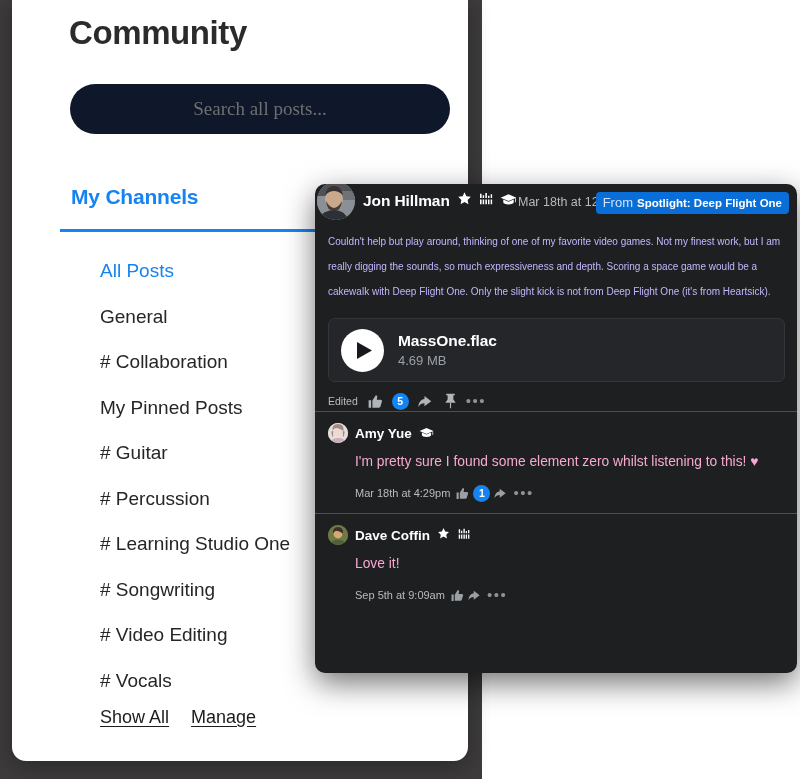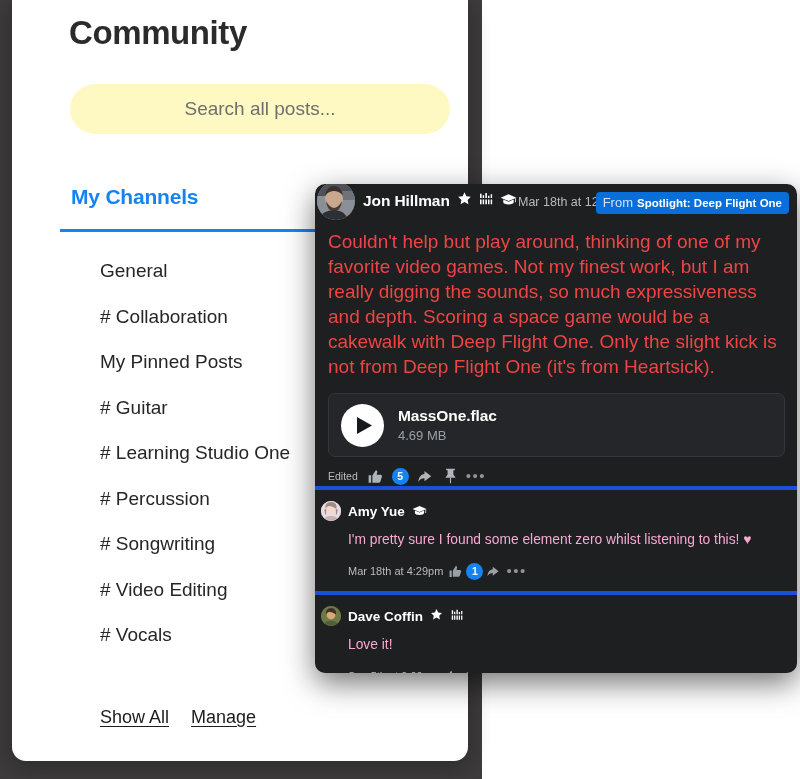--- a/index.html
+++ b/index.html
@@ -56,24 +56,24 @@
     font-size: 33px;
     font-weight: bold;
     color: #2b2b2b;
     letter-spacing: -0.4px;
   }
 
   .search-box {
     position: absolute;
     left: 58px; top: 84px;
     width: 380px; height: 50px;
-    background: #fef9c3;
+    background: #0f172a;
     border: none;
     border-radius: 25px;
-    font-family: Liberation Sans, sans-serif;
+    font-family: Liberation Serif, serif;
     font-size: 19px;
     color: #6f6f6f;
     text-align: center;
     outline: none;
   }
   .search-box::placeholder { color: #6f6f6f; opacity: 1; }
 
   .channels-tab {
     position: absolute;
     left: 59px; top: 185px;
@@ -187,23 +187,23 @@
   }
   .from-pill .from-target {
     font-size: 11.5px;
     font-weight: bold;
     color: #ffffff;
     white-space: nowrap;
   }
 
   .post-body {
     margin: 3px 12px 0 13px;
-    font-size: 19px;
+    font-size: 10px;
     line-height: 25px;
-    color: #ef4444;
+    color: #c4b5fd;
   }
 
   
   .attachment {
     margin: 14px 12px 0 13px;
     height: 64px;
     background: #24262a;
     border: 1px solid #33363b;
     border-radius: 7px;
     display: flex;
@@ -264,22 +264,22 @@
   .dots {
     color: #8d9296;
     font-size: 15px;
     letter-spacing: 1.5px;
     line-height: 8px;
     cursor: pointer;
   }
 
   
   .comment {
-    border-top: 4px solid #1d4ed8;
-    padding: 11px 12px 11px 6px;
+    border-top: 1px solid #1d4ed8;
+    padding: 11px 12px 11px 13px;
   }
   .comment-head {
     display: flex;
     align-items: center;
     gap: 7px;
     height: 20px;
   }
   .c-avatar {
     width: 20px; height: 20px;
     border-radius: 50%;
@@ -323,26 +323,27 @@
 <div class="community-card">
 
   <div class="page-title">Community</div>
 
   <input class="search-box" type="text" placeholder="Search all posts..." style="">
 
   <div class="channels-tab">My Channels</div>
   <div class="tab-underline"></div>
 
   <ul class="channel-list">
+    <li class="channel-item active">All Posts</li>
     <li class="channel-item">General</li>
     <li class="channel-item"># Collaboration</li>
     <li class="channel-item">My Pinned Posts</li>
     <li class="channel-item"># Guitar</li>
+    <li class="channel-item"># Percussion</li>
     <li class="channel-item"># Learning Studio One</li>
-    <li class="channel-item"># Percussion</li>
     <li class="channel-item"># Songwriting</li>
     <li class="channel-item"># Video Editing</li>
     <li class="channel-item"># Vocals</li>
   </ul>
 
   <div class="card-footer-links">
     <span class="footer-link">Show All</span>
     <span class="footer-link">Manage</span>
   </div>
 </div>

